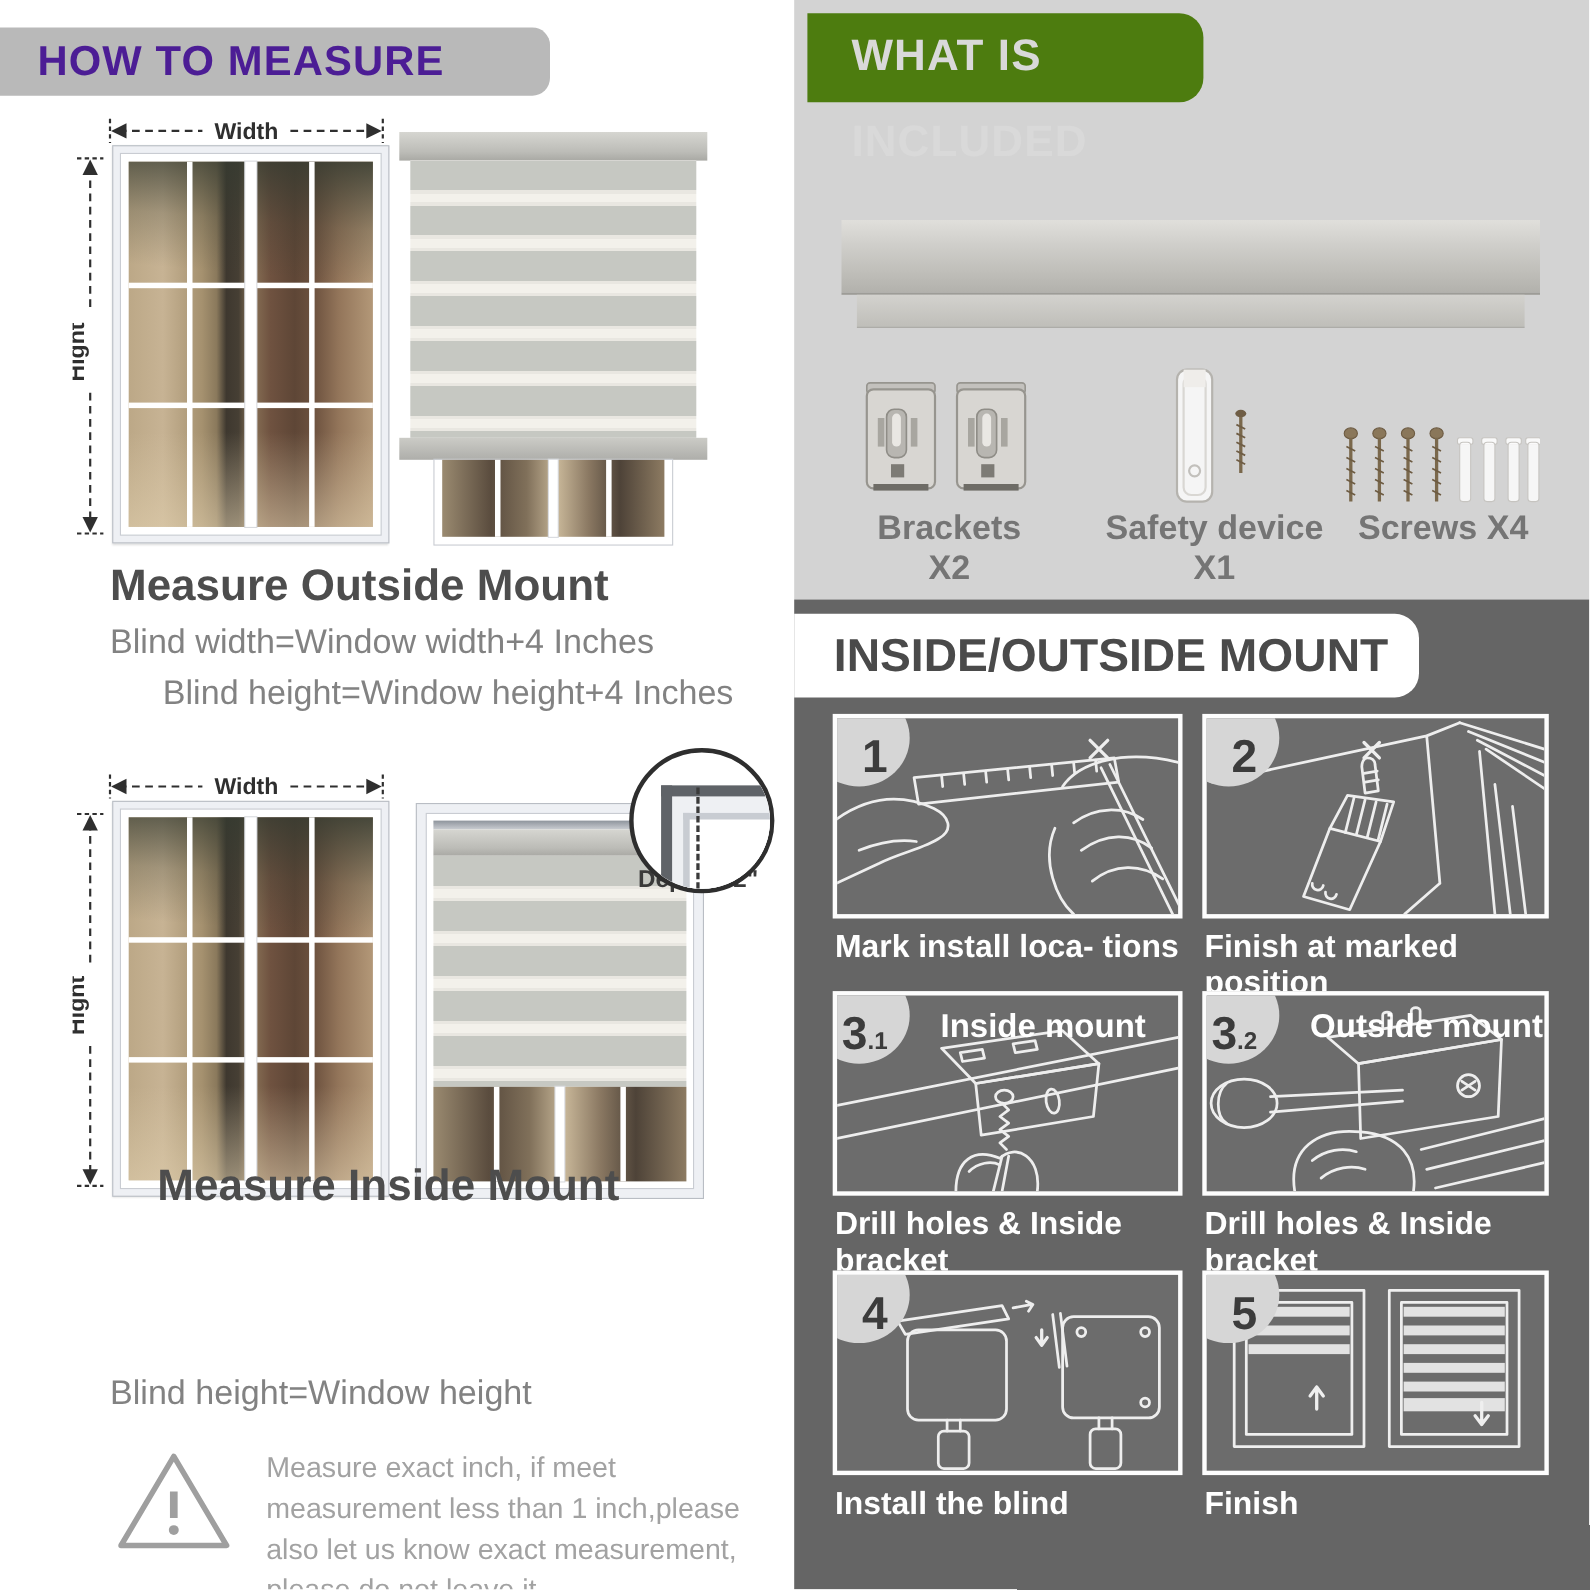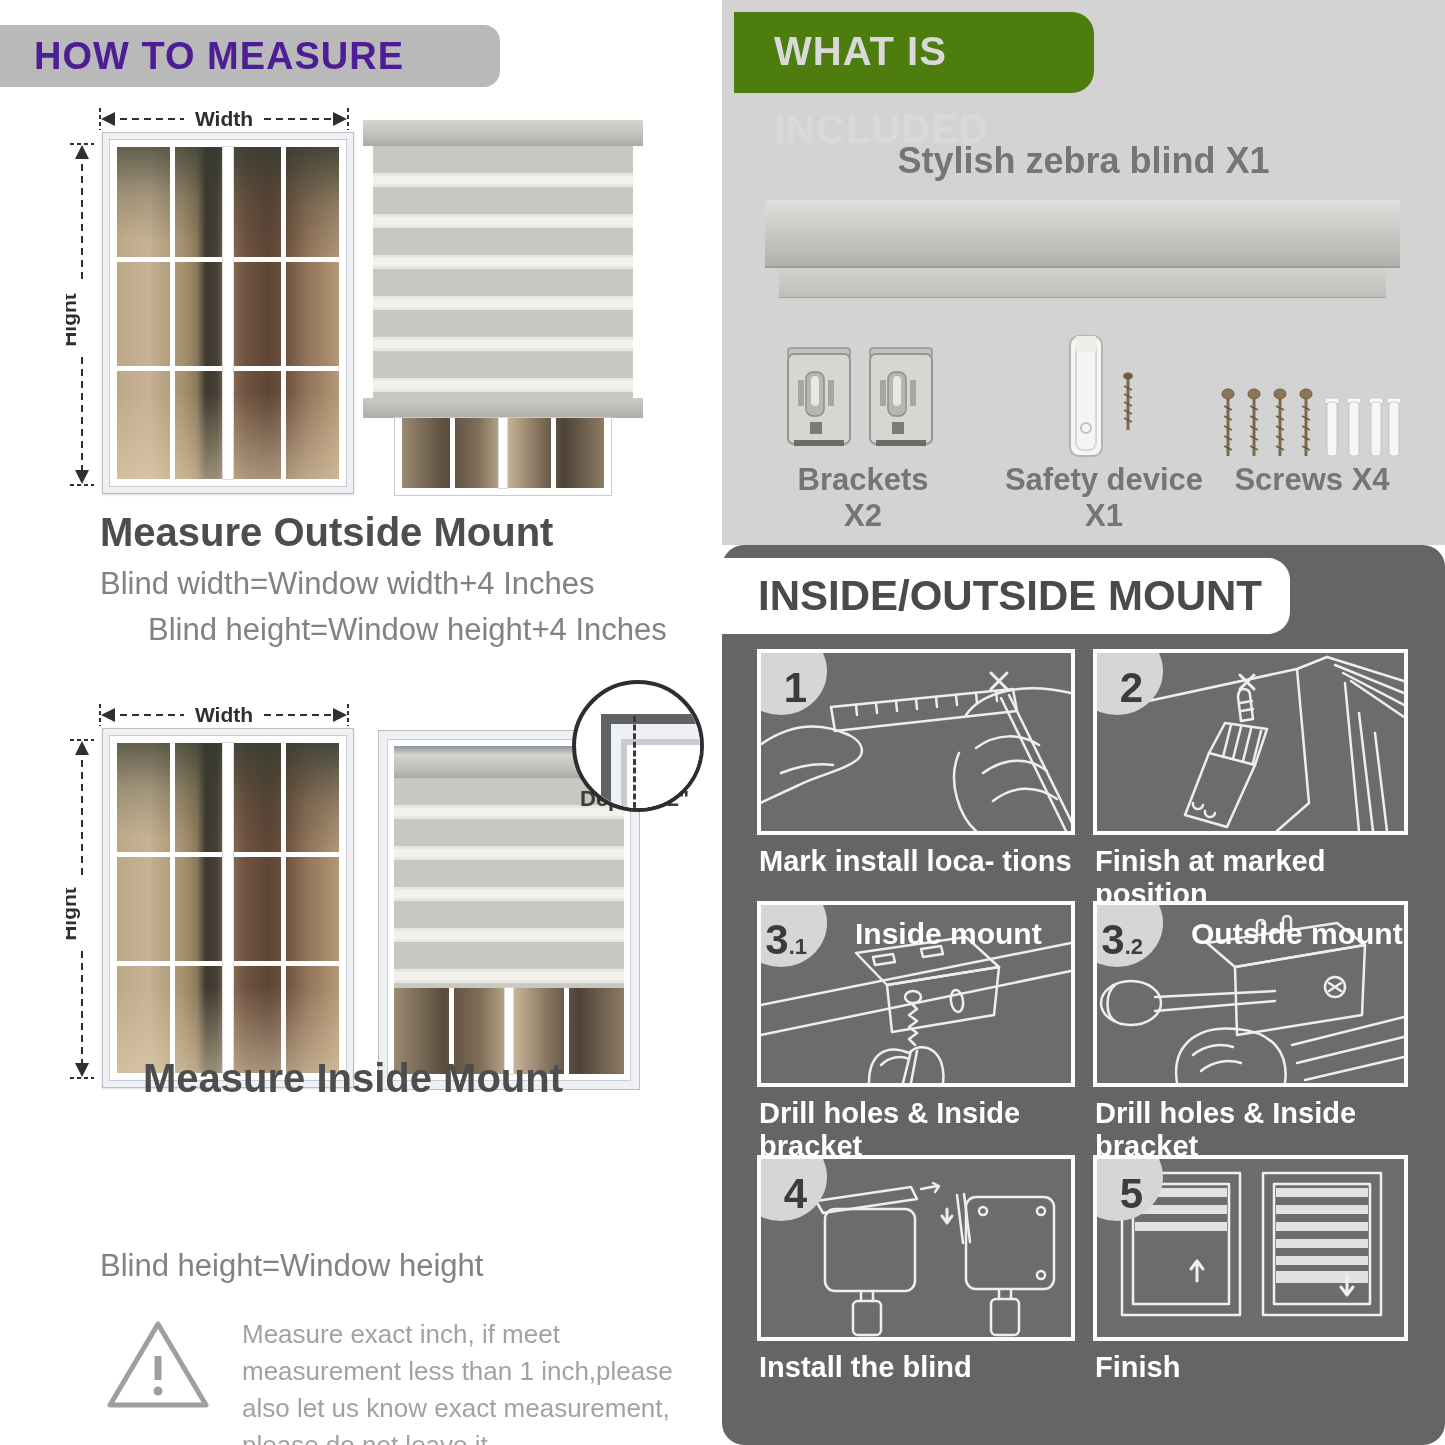--- a/index.html
+++ b/index.html
@@ -75,21 +75,21 @@
              line-height:78px; padding-left:40px; }
   .inc-product { position:absolute; left:0; top:140px; width:100%; text-align:center; font-size:36px;
                  font-weight:bold; color:#757575; }
   .headrail { position:absolute; left:43px; top:200px; width:635px; }
   .headrail .top { height:68px; background:linear-gradient(180deg,#e0dfdb 0%,#cfceca 35%,#c0bfba 70%,#b2b1ac 100%);
                    border-bottom:2px solid #9d9c97; }
   .headrail .lip { margin:0 14px; height:30px; background:linear-gradient(180deg,#d3d2ce,#bfbeb9);
                    border-bottom:1px solid #a3a29d; }
   .inc-label { position:absolute; top:462px; font-size:31px; font-weight:bold; color:#757575; text-align:center; }
 
-  .mount-sec { position:absolute; left:0; top:545px; width:723px; height:900px; background:#656565;border-radius:22px; }
+  .mount-sec { position:absolute; left:0; top:545px; width:723px; height:900px; background:#656565; }
   .mount-bar { position:absolute; left:0; top:13px; width:568px; height:76px; background:#ffffff;
                border-radius:0 22px 22px 0; color:#4a4a4a; font-size:42px; font-weight:bold;
                line-height:76px; padding-left:36px; }
   .tile { position:absolute; }
   .tile-box { height:186px; border:4px solid #fdfdfd; background:#6c6c6c; position:relative; overflow:hidden; }
   .badge { position:absolute; top:-26px; left:-26px; width:92px; height:88px; background:#d6d6d6; border-radius:50%;
            display:flex; align-items:flex-end; justify-content:flex-end; padding:0 20px 6px 0; }
   .badge .n  { font-size:42px; font-weight:bold; color:#3c3c3c; line-height:1; }
   .badge .ns { font-size:22px; font-weight:bold; color:#3c3c3c; line-height:1; margin-bottom:3px; }
   .tile-title { position:absolute; top:12px; left:94px; color:#ffffff; font-size:30px; font-weight:bold; }
@@ -220,21 +220,20 @@
       <line x1="53" y1="38" x2="53" y2="62" stroke="#9f9f9f" stroke-width="7"></line>
       <circle cx="53" cy="73" r="4.5" fill="#9f9f9f"></circle>
     </svg>
     <div class="warn-text">Measure exact inch, if meet measurement less than 1 inch,please also let us know exact measurement, please do not leave it</div>
   </div>
 
   <div class="right-col">
 
     <div class="inc-sec">
       <div class="inc-bar">WHAT IS INCLUDED</div>
-      <div class="inc-product">Stylish zebra blind X1</div>
 
       <div class="headrail">
         <div class="top"></div>
         <div class="lip"></div>
       </div>
 
       <svg style="position:absolute;left:62px;top:342px;" width="150" height="112" viewBox="0 0 150 112">
         <g>
           <rect x="4" y="6" width="62" height="10" rx="3" fill="#c3c1bd" stroke="#97958f" stroke-width="1.5"></rect>
           <rect x="4" y="12" width="62" height="90" rx="6" fill="#d8d6d2" stroke="#97958f" stroke-width="2"></rect>

